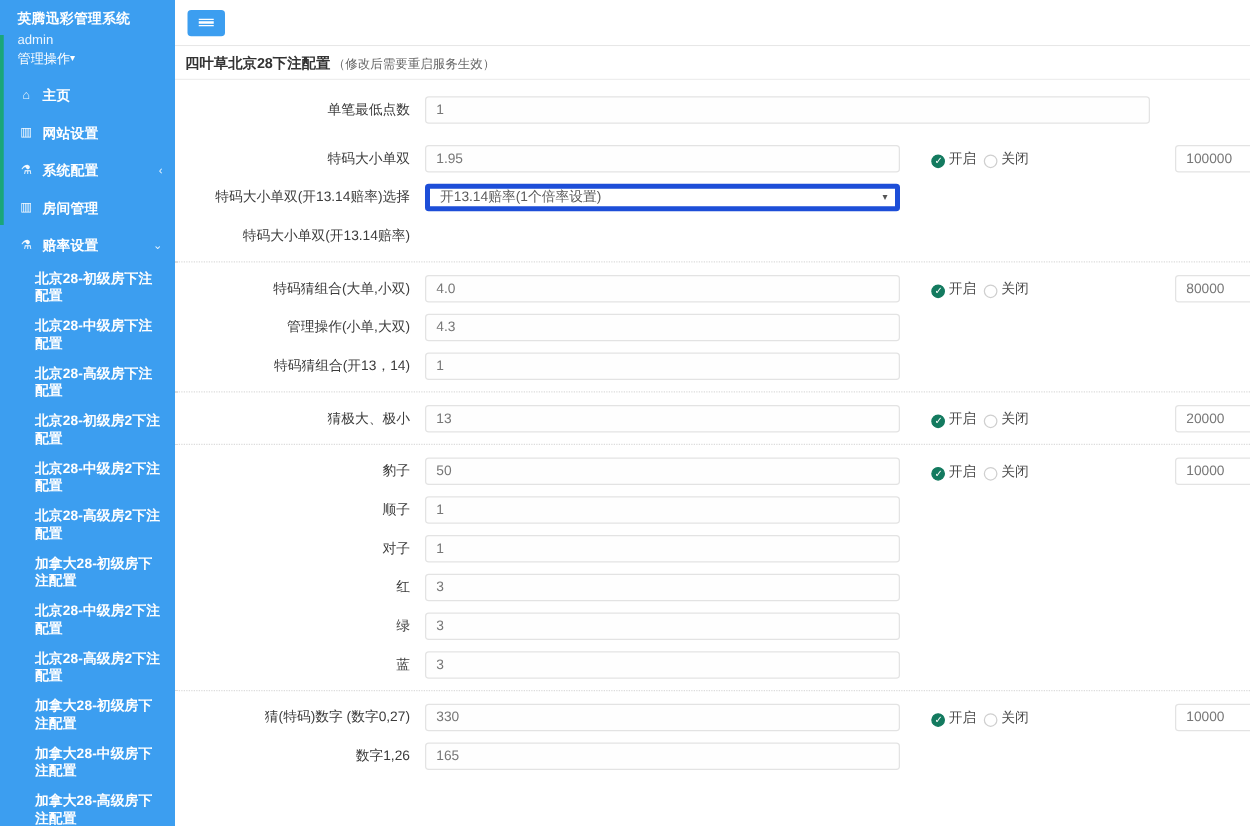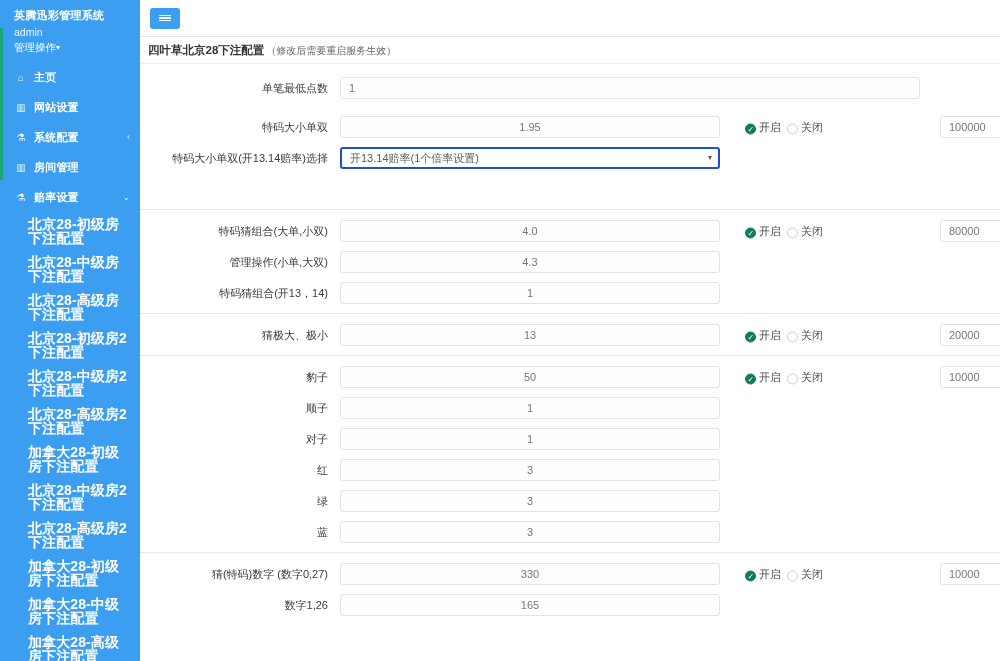--- a/index.html
+++ b/index.html
@@ -43,21 +43,21 @@
     font-size: 10px; margin-right: 6px; opacity: .95;
   }
   .nav-item .nav-label { flex: 1; font-weight: bold; letter-spacing: .2px; }
   .nav-item .nav-arrow { font-size: 9px; opacity: .9; }
   .nav-item.open { }
 
   .submenu { }
   .sub-item {
     display: block;
     padding: 5px 8px 5px 28px;
-    font-size: 14px; font-weight: bold;
+    font-size: 11px; font-weight: bold;
     color: #ffffff; line-height: 14px;
     cursor: pointer; letter-spacing: .1px;
   }
   .sub-item.active {
     background: #3c9ef0;
   }
   .sidebar-rail {
     position: absolute; left: 0; top: 0; width: 3px; height: 661px;
     background: linear-gradient(to bottom, #3c9ef0 0px, #3c9ef0 28px,
       #1aa67a 28px, #1aa67a 180px, #3c9ef0 180px, #3c9ef0 661px);
@@ -102,23 +102,23 @@
     font-size: 11px; color: #3b3b3b; line-height: 14px;
   }
   .form-ctrl { position: relative; }
   .inp {
     height: 22px; border: 1px solid #e3e3e3; border-radius: 3px;
     background: #fefefe; font-size: 11px; color: #777777;
     padding: 0 8px; line-height: 20px; font-family: inherit;
     outline: none;
   }
   .inp.wide { width: 580px; }
-  .inp.narrow { width: 380px; text-align: center; }
+  .inp.narrow { width: 380px; }
   .sel {
-    width: 380px; height: 22px; border: 2px solid #1d4ed8; border-radius: 3px;
+    width: 380px; height: 22px; border: 4px solid #1d4ed8; border-radius: 3px;
     background: #ffffff; font-size: 11px; color: #5b5b5b;
     padding: 0 18px 0 8px; line-height: 20px;
     display: flex; align-items: center; position: relative;
   }
   .sel .sel-arrow {
     position: absolute; right: 6px; top: 50%; transform: translateY(-50%);
     font-size: 8px; color: #555;
   }
 
   .radio-col {
@@ -252,20 +252,21 @@
         <div class="form-group">
           <div class="form-label">特码大小单双(开13.14赔率)选择</div>
           <div class="form-ctrl">
             <div class="sel">
               <span>开13.14赔率(1个倍率设置)</span>
               <span class="sel-arrow">▾</span>
             </div>
           </div>
         </div>
         <div class="form-group">
+          <div class="form-label">特码大小单双(开13.14赔率)</div>
         </div>
         <div class="sep"></div>
         <div class="form-group">
           <div class="form-label">特码猜组合(大单,小双)</div>
           <div class="form-ctrl"><input type="text" class="inp narrow" value="4.0" style=""></div>
           <div class="radio-col">
             <div class="rad on">
               <span class="rad-dot"></span>
               <span>开启</span>
             </div>

